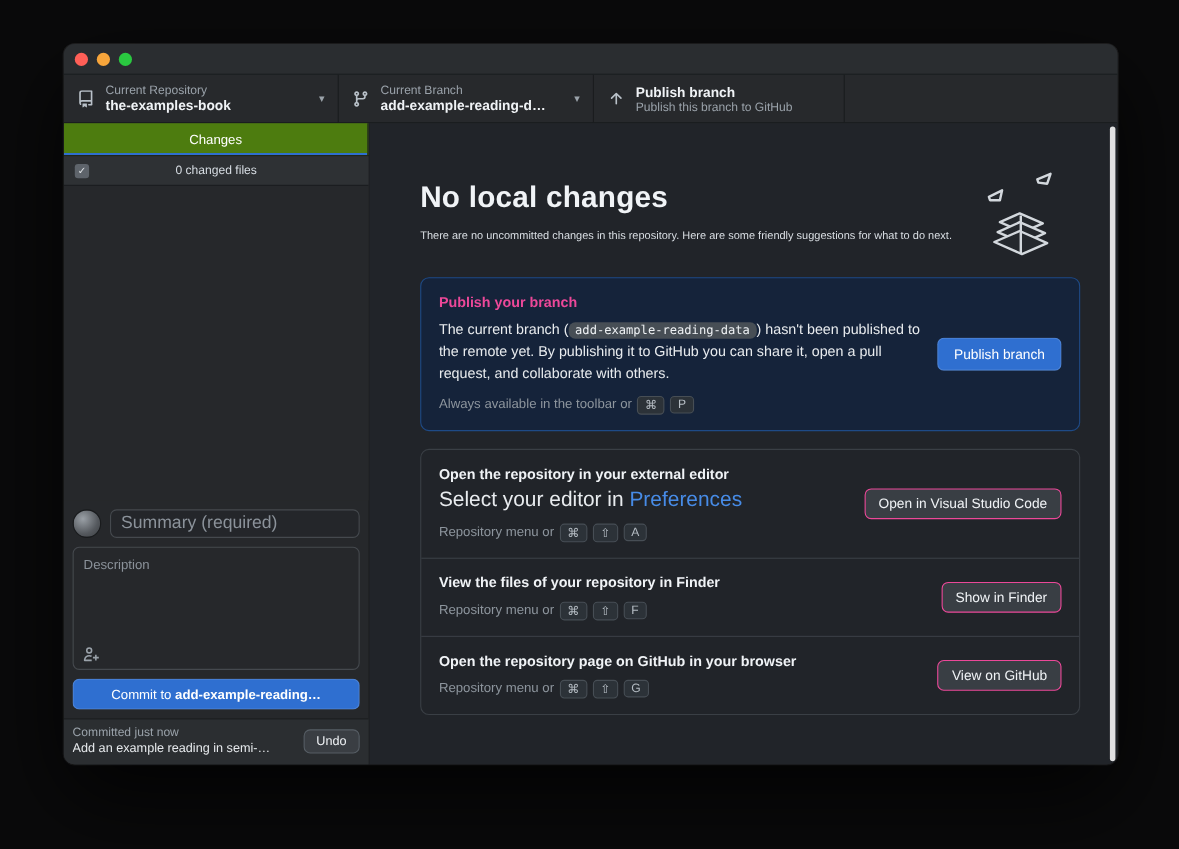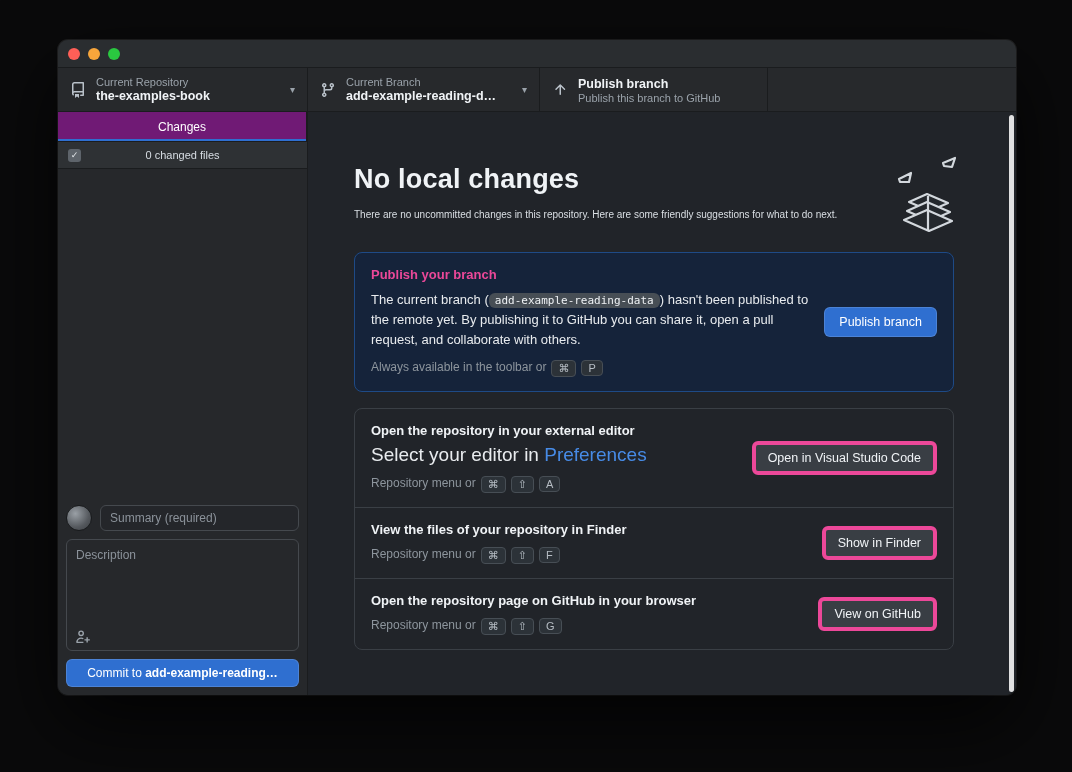--- a/index.html
+++ b/index.html
@@ -28,32 +28,32 @@
   .chev { margin-left:auto; color:#9aa2aa; font-size:10px; }
 
   
   .app-body { flex:1; display:flex; min-height:0; }
 
   
   .sidebar { flex:0 0 250px; background:#26282b; display:flex; flex-direction:column; border-right:1px solid #1a1c1e; }
   .tabs { flex:0 0 30px; display:flex; border-bottom:1px solid #1a1c1e; }
   .tab { flex:1; display:flex; align-items:center; justify-content:center; font-size:12px; color:#d7dde3; background:#2d3034; cursor:pointer; }
   .tab:first-child { border-right:1px solid #1a1c1e; }
-  .tab.active { background:#701a75; color:#ffffff; box-shadow:inset 0 -2px 0 #2f6fd0; }
+  .tab.active { background:#4d7c0f; color:#ffffff; box-shadow:inset 0 -2px 0 #2f6fd0; }
   .files-header { flex:0 0 27px; background:#2e3134; display:flex; align-items:center; padding:0 10px; border-bottom:1px solid #1a1c1e; position:relative; cursor:pointer; }
   .checkbox { width:13px; height:13px; background:#5e646b; border-radius:3px; color:#e3e7ea; font-size:9px; line-height:13px; text-align:center; cursor:pointer; }
   .files-count { position:absolute; left:0; right:0; text-align:center; font-size:11px; color:#d7dde3; pointer-events:none; }
   .file-list { flex:1; background:#26282b; }
 
   .commit-box { padding:8px; }
   .summary-row { display:flex; align-items:center; gap:8px; }
   .avatar { width:26px; height:26px; border-radius:50%; flex:0 0 26px;
     background:radial-gradient(circle at 35% 32%, #9aa0a6, #55595e 60%, #3a3d41); border:1px solid #191b1d; }
   .summary-input { flex:1; height:26px; background:#24262a; border:1px solid #45494e; border-radius:6px;
-    color:#e6e9ec; font-size:12px; padding:0 9px; outline:none; font-family:inherit; }
+    color:#e6e9ec; font-size:16px; padding:0 9px; outline:none; font-family:inherit; }
   .summary-input::placeholder { color:#8b929a; }
   .desc-box { margin-top:8px; position:relative; height:112px; border:1px solid #45494e; border-radius:6px; background:#26282b; }
   .desc-box textarea { width:100%; height:92px; background:transparent; border:none; resize:none; outline:none;
     color:#e6e9ec; font-size:12px; padding:8px 9px; font-family:inherit; }
   .desc-box textarea::placeholder { color:#8b929a; }
   .coauthor { position:absolute; left:8px; bottom:6px; display:flex; cursor:pointer; }
   .commit-btn { margin-top:8px; width:100%; height:28px; background:#2f6fd0; border:1px solid rgba(255,255,255,.14);
     border-radius:6px; color:#fff; font-size:12px; cursor:pointer; font-family:inherit; white-space:nowrap; overflow:hidden; }
   .commit-btn b { font-weight:bold; }
 
@@ -82,21 +82,21 @@
   .btn-primary { position:absolute; right:16px; top:50%; transform:translateY(-50%); background:#2f6fd0; color:#fff;
     border:1px solid rgba(255,255,255,.14); border-radius:6px; padding:7px 14px; font-size:12.5px; cursor:pointer; font-family:inherit; }
 
   .suggestions { margin-top:16px; width:600px; border:1px solid #3a3f45; border-radius:8px; background:#212429; }
   .suggestion { padding:14px 16px; position:relative; }
   .suggestion + .suggestion { border-top:1px solid #3a3f45; }
   .sg-title { font-size:13px; font-weight:bold; color:#f0f3f6; }
   .sg-line { margin-top:6px; font-size:19px; color:#e8ebee; }
   .sg-link { color:#478be6; text-decoration:none; cursor:pointer; }
   .btn-gray { position:absolute; right:16px; top:50%; transform:translateY(-50%); background:#393e44; color:#f0f3f6;
-    border:4px solid #ec4899; border-radius:6px; padding:6px 12px; font-size:12.5px; cursor:pointer; font-family:inherit; }
+    border:1px solid #ec4899; border-radius:6px; padding:6px 12px; font-size:12.5px; cursor:pointer; font-family:inherit; }
 
   .scroll-thumb { position:absolute; right:2px; top:3px; bottom:3px; width:5px; background:rgba(250,250,250,.88); border-radius:3px; }
 </style>
 </head>
 <body>
 
 <div class="stage">
   <div class="window">
 
     <div class="titlebar">
@@ -174,20 +174,27 @@
                     <path d="M6.5 7.7a3.1 3.1 0 1 1 0-6.2 3.1 3.1 0 0 1 0 6.2Zm0-1.5a1.6 1.6 0 1 0 0-3.2 1.6 1.6 0 0 0 0 3.2Z"></path>
                     <path d="M1.3 13.7c.4-2.9 2.5-4.7 5.2-4.7 1 0 2 .3 2.8.8l-1 1.2a3.7 3.7 0 0 0-1.8-.5c-1.8 0-3.2 1.1-3.6 3h6l.1 1.5H2a.72.72 0 0 1-.7-.8Z"></path>
                     <path d="M12.2 8.7h1.5v2.1h2.1v1.5h-2.1v2.1h-1.5v-2.1h-2.1v-1.5h2.1Z"></path>
                   </g>
                 </svg>
             </span>
           </div>
           <button class="commit-btn"><span>Commit to </span><b>add-example-reading…</b></button>
         </div>
 
+        <div class="undo-row">
+          <div class="undo-text">
+            <div class="undo-status">Committed just now</div>
+            <div class="undo-message">Add an example reading in semi-…</div>
+          </div>
+          <button class="undo-btn">Undo</button>
+        </div>
       </aside>
 
       <main class="main">
         <div class="page-title">No local changes</div>
         <p class="subtitle">There are no uncommitted changes in this repository. Here are some friendly suggestions for what to do next.</p>
 
         <span class="illustration">
           <svg width="95" height="85" viewBox="0 0 95 85">
             <g fill="#24282d" stroke="#d3d8dd" stroke-width="2.2" stroke-linejoin="round">
               <path d="M72 9 l12 -5 -3 9 -8 -1 z"></path>

